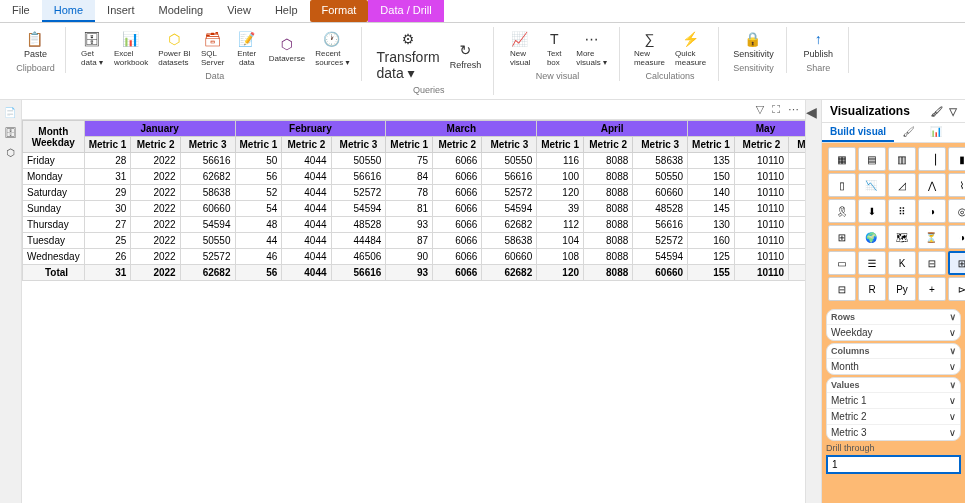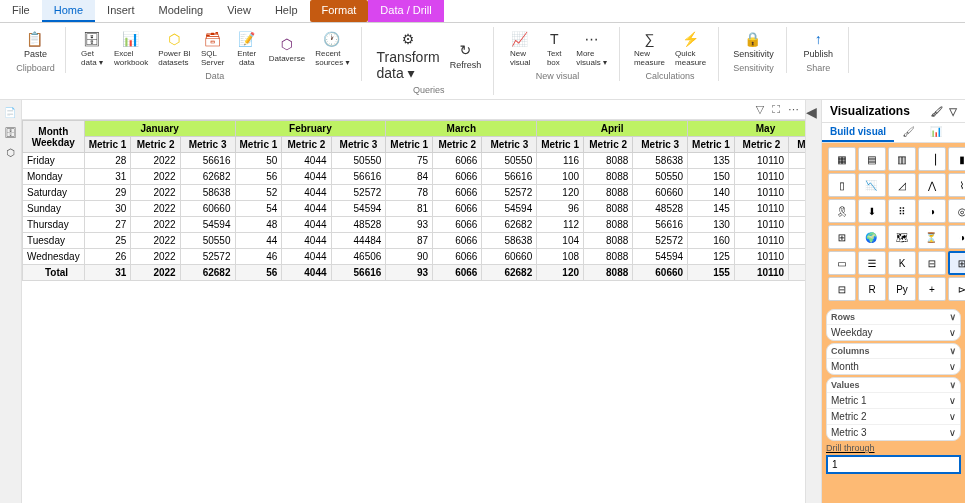--- a/index.html
+++ b/index.html
@@ -31,21 +31,21 @@
     
     .content { flex: 1; background: #fff; overflow: hidden; position: relative; }
 
     
     .table-container { width: 100%; height: calc(100% - 30px); overflow: auto; }
     table { border-collapse: collapse; font-size: 10px; white-space: nowrap; }
     th { background: #f0f0f0; border: 1px solid #d0d0d0; padding: 2px 4px; font-weight: 600; text-align: center; }
     td { border: 1px solid #d8d8d8; padding: 2px 4px; text-align: right; }
     td.label-cell { text-align: left; font-weight: normal; }
     tr.total-row td { font-weight: bold; background: #f5f5f5; padding-left: 22px; }
-    .month-header { background: #bef264; font-weight: bold; text-align: center; }
+    .month-header { background: #8b5cf6; font-weight: bold; text-align: center; }
 
     
     .scroll-area { height: 20px; background: #f5f5f5; border-top: 1px solid #e0e0e0; display: flex; align-items: center; padding: 0 4px; }
 
     
     .right-panel { width: 144px; background: #fdba74; border-left: 1px solid #e0e0e0; display: flex; flex-direction: column; }
     .right-panel-header { background: #fff; padding: 4px 8px; font-size: 12px; font-weight: 600; border-bottom: 1px solid #e0e0e0; display: flex; justify-content: space-between; align-items: center; }
     .panel-section { padding: 4px 6px; }
     .vis-icons-grid { display: grid; grid-template-columns: repeat(5, 1fr); gap: 2px; margin-bottom: 4px; }
     .vis-icon-btn { width: 28px; height: 24px; border: 1px solid #d0d0d0; background: #fff; display: flex; align-items: center; justify-content: center; cursor: pointer; font-size: 10px; border-radius: 2px; }
@@ -296,21 +296,21 @@
               <td class="label-cell">Sunday</td>
               <td>30</td>
               <td>2022</td>
               <td>60660</td>
               <td>54</td>
               <td>4044</td>
               <td>54594</td>
               <td>81</td>
               <td>6066</td>
               <td>54594</td>
-              <td>96</td>
+              <td>39</td>
               <td>8088</td>
               <td>48528</td>
               <td>145</td>
               <td>10110</td>
               <td>58638</td>
             </tr>
             <tr>
               <td class="label-cell">Thursday</td>
               <td>27</td>
               <td>2022</td>
@@ -489,19 +489,19 @@
         <div class="field-well-item">
           <span>Metric 2</span>
           <span>∨</span>
         </div>
         <div class="field-well-item">
           <span>Metric 3</span>
           <span>∨</span>
         </div>
       </div>
 
-      <div style="margin-top:0;text-decoration:underline;">
+      <div style="margin-top:0;">
         <div style="font-size:9px;color:#555;margin-bottom:2px;">Drill through</div>
         <input type="text" class="field-input" value="1" style="">
       </div>
     </div>
   </div>
 </div>
 
 </body></html>

